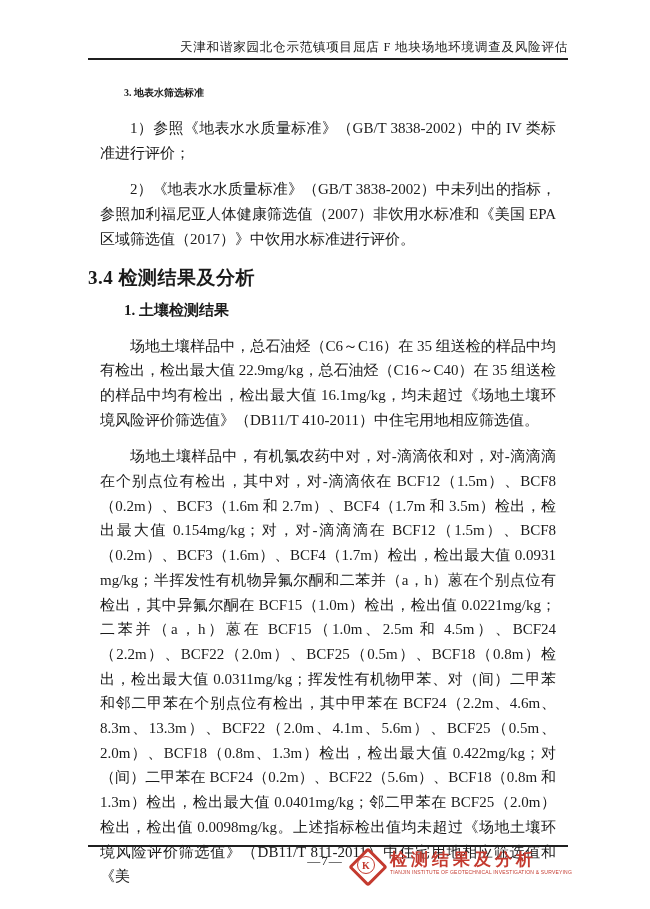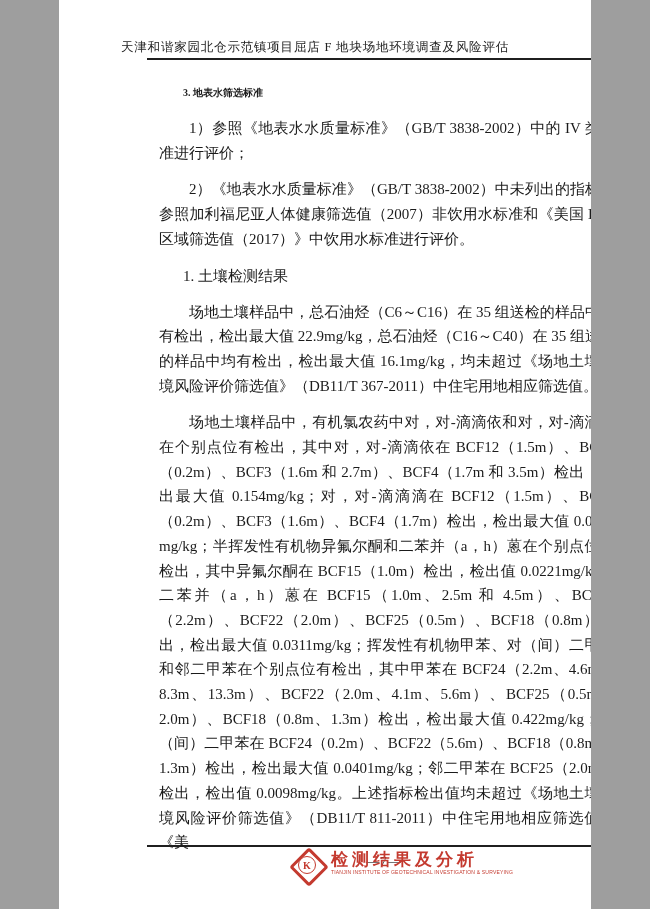--- a/index.html
+++ b/index.html
@@ -1,18 +1,18 @@
 <!DOCTYPE html>
 <html lang="zh" style="--red: #c43a2f;"><head>
 <meta charset="utf-8">
 <style>
   html,body{margin:0;padding:0;background:#9e9e9e;}
   .page{
     position:relative;
-    width:532px;height:909px;
+    width:650px;height:909px;
     margin:0 auto;
     background:#ffffff;
     font-family:"Liberation Serif","DejaVu Serif",serif;
     color:#1b1b1b;
     overflow:hidden;
     box-sizing:border-box;
   }
   
   .running-title{
     position:absolute;top:39px;right:82px;
@@ -33,21 +33,21 @@
     font-size:10px;font-weight:bold;
     margin:10px 0 6px 0;padding-left:36px;
     line-height:22px;text-align:left;
   }
   .h-section{
     font-size:19px;font-weight:bold;
     margin:13px 0 7px 0;line-height:26px;text-align:left;
     letter-spacing:.5px;
   }
   .h-subsection{
-    font-size:15px;font-weight:normal;
+    font-size:15px;font-weight:bold;
     margin:0 0 5px 0;padding-left:36px;line-height:24px;text-align:left;
   }
   .para{
     margin:12px;text-indent:2em;
     text-align:justify;
   }
   
   .footer-rule{
     position:absolute;top:845px;left:88px;width:480px;height:2px;
     background:#1f1f1f;
@@ -100,25 +100,26 @@
   <div class="header-rule"></div>
 
   <div class="content">
 
     <div class="h-sub">3. 地表水筛选标准</div>
 
     <p class="para">1）参照《地表水水质量标准》（GB/T 3838-2002）中的 IV 类标准进行评价；</p>
 
     <p class="para">2）《地表水水质量标准》（GB/T 3838-2002）中未列出的指标，参照加利福尼亚人体健康筛选值（2007）非饮用水标准和《美国 EPA 区域筛选值（2017）》中饮用水标准进行评价。</p>
 
+    <div class="h-section">3.4 检测结果及分析</div>
 
     <div class="h-subsection">1. 土壤检测结果</div>
 
 
-    <p class="para">场地土壤样品中，总石油烃（C6～C16）在 35 组送检的样品中均有检出，检出最大值 22.9mg/kg，总石油烃（C16～C40）在 35 组送检的样品中均有检出，检出最大值 16.1mg/kg，均未超过《场地土壤环境风险评价筛选值》（DB11/T 367-2011）中住宅用地相应筛选值。</p>
+    <p class="para">场地土壤样品中，总石油烃（C6～C16）在 35 组送检的样品中均有检出，检出最大值 22.9mg/kg，总石油烃（C16～C40）在 35 组送检的样品中均有检出，检出最大值 16.1mg/kg，均未超过《场地土壤环境风险评价筛选值》（DB11/T 410-2011）中住宅用地相应筛选值。</p>
 
     <p class="para">场地土壤样品中，有机氯农药中对，对-滴滴依和对，对-滴滴滴在个别点位有检出，其中对，对-滴滴依在 BCF12（1.5m）、BCF8（0.2m）、BCF3（1.6m 和 2.7m）、BCF4（1.7m 和 3.5m）检出，检出最大值 0.154mg/kg；对，对-滴滴滴在 BCF12（1.5m）、BCF8（0.2m）、BCF3（1.6m）、BCF4（1.7m）检出，检出最大值 0.0931 mg/kg；半挥发性有机物异氟尔酮和二苯并（a，h）蒽在个别点位有检出，其中异氟尔酮在 BCF15（1.0m）检出，检出值 0.0221mg/kg；二苯并（a，h）蒽在 BCF15（1.0m、2.5m 和 4.5m）、BCF24（2.2m）、BCF22（2.0m）、BCF25（0.5m）、BCF18（0.8m）检出，检出最大值 0.0311mg/kg；挥发性有机物甲苯、对（间）二甲苯和邻二甲苯在个别点位有检出，其中甲苯在 BCF24（2.2m、4.6m、8.3m、13.3m）、BCF22（2.0m、4.1m、5.6m）、BCF25（0.5m、2.0m）、BCF18（0.8m、1.3m）检出，检出最大值 0.422mg/kg；对（间）二甲苯在 BCF24（0.2m）、BCF22（5.6m）、BCF18（0.8m 和 1.3m）检出，检出最大值 0.0401mg/kg；邻二甲苯在 BCF25（2.0m）检出，检出值 0.0098mg/kg。上述指标检出值均未超过《场地土壤环境风险评价筛选值》（DB11/T 811-2011）中住宅用地相应筛选值和《美</p>
 
   </div>
 
   <div class="footer-rule"></div>
 
   <div class="page-number">—7—</div>
 
   <div class="logo">

